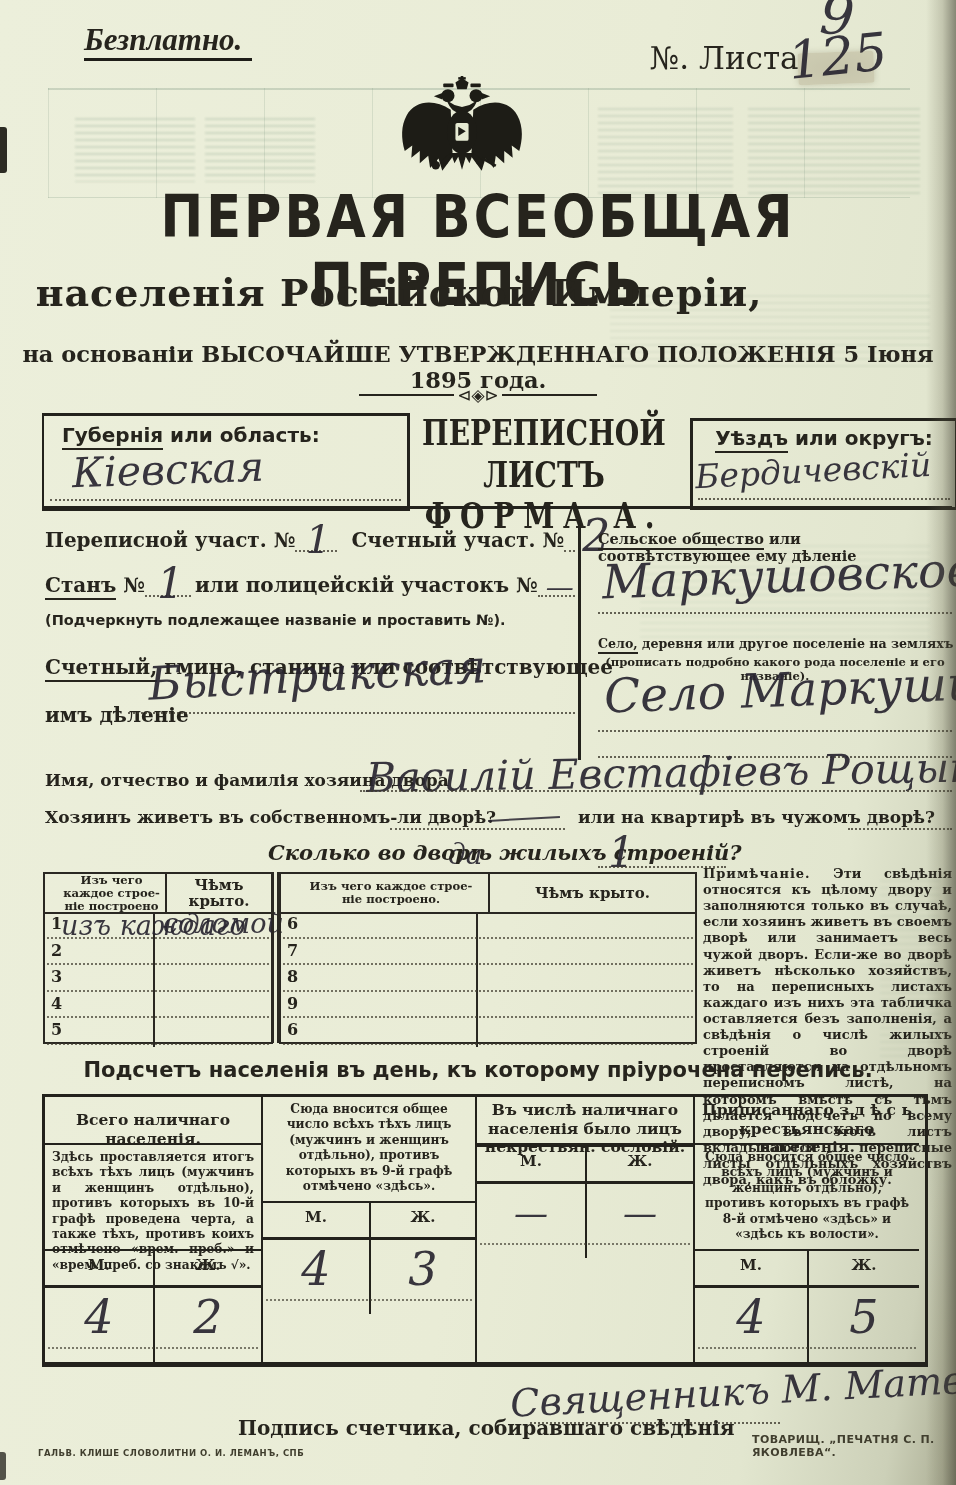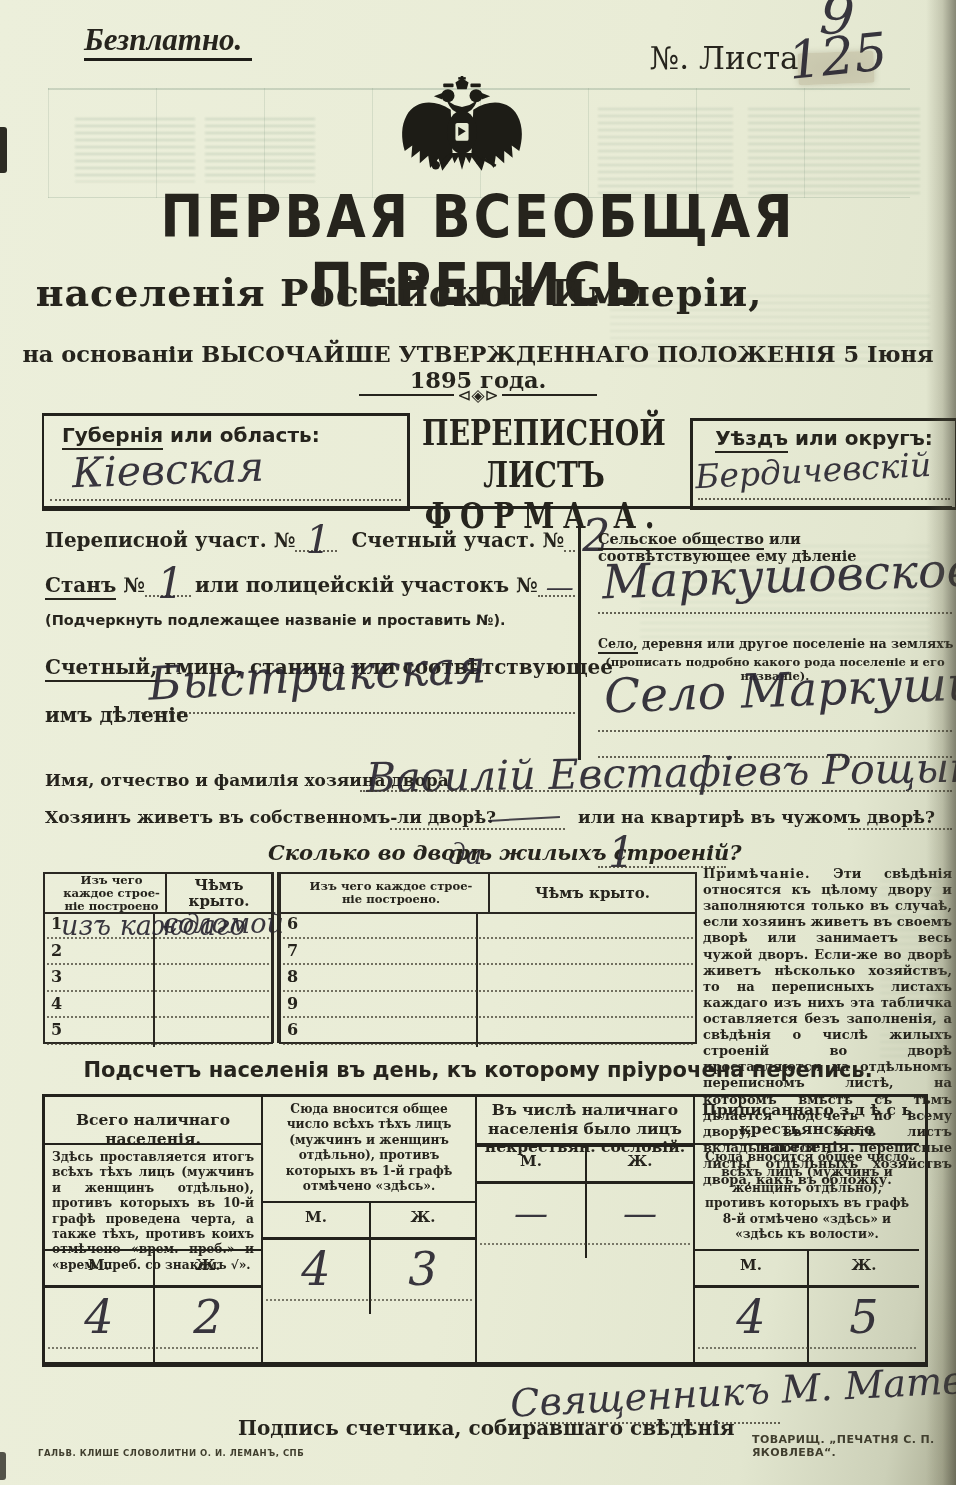--- a/index.html
+++ b/index.html
@@ -296,21 +296,21 @@
           <div>М.</div>
           <div>Ж.</div>
         </div>
       <div class="ct-v">
           <div><span class="hw">4</span></div>
           <div><span class="hw">2</span></div>
           <span class="vdot"></span>
         </div>
     </div>
     <div class="ctg">
-      <div class="ct-d" style="text-align:center;">Сюда вносится общее число всѣхъ тѣхъ лицъ (мужчинъ и женщинъ отдѣльно), противъ которыхъ въ 1-й графѣ отмѣчено «здѣсь».</div>
+      <div class="ct-d" style="text-align:center;">Сюда вносится общее число всѣхъ тѣхъ лицъ (мужчинъ и женщинъ отдѣльно), противъ которыхъ въ 9-й графѣ отмѣчено «здѣсь».</div>
       <div class="ct-mzh">
           <div>М.</div>
           <div>Ж.</div>
         </div>
       <div class="ct-v">
           <div><span class="hw">4</span></div>
           <div><span class="hw">3</span></div>
           <span class="vdot"></span>
         </div>
     </div>

